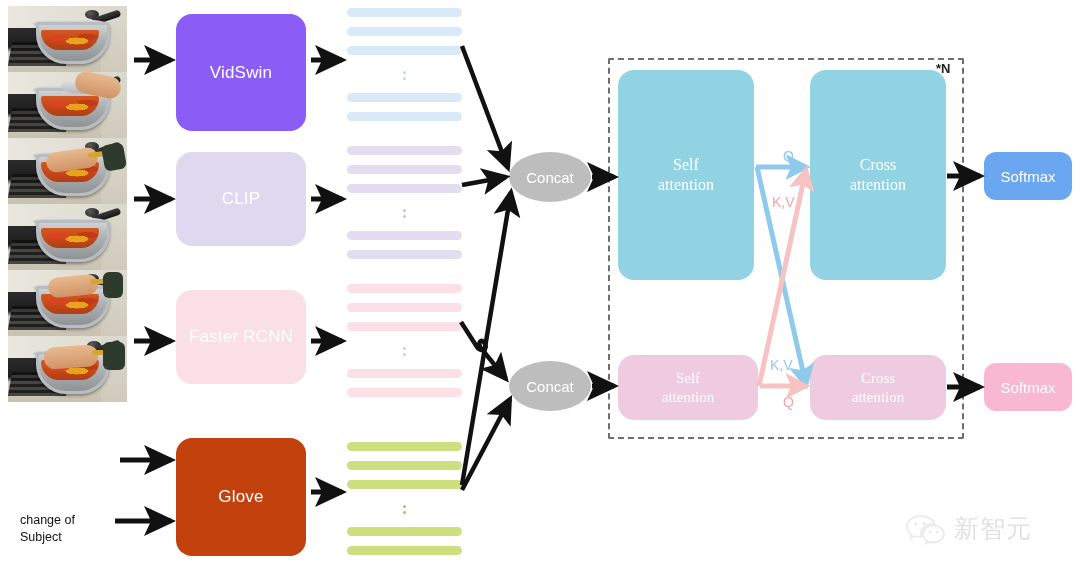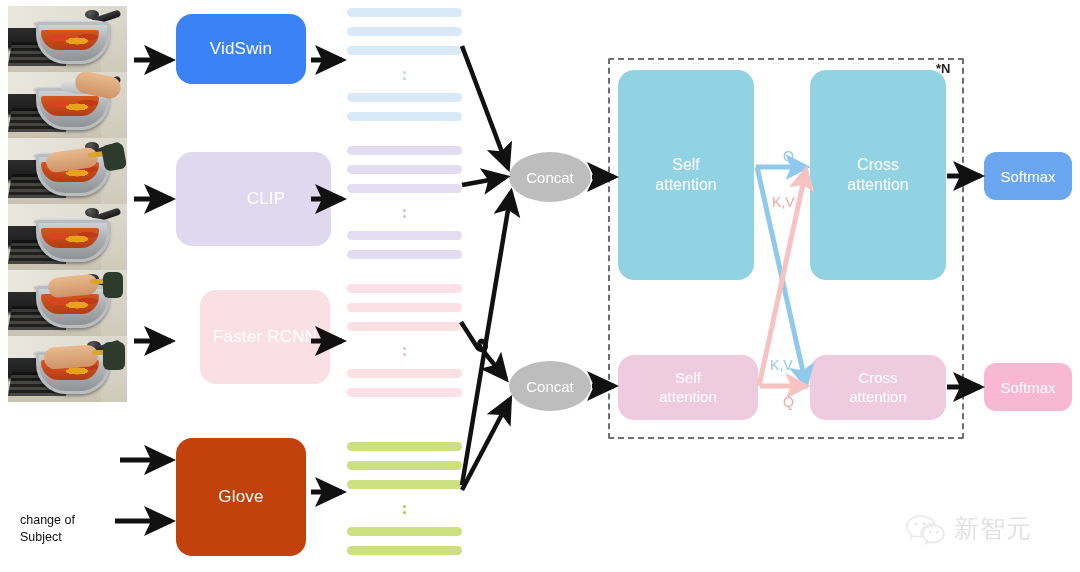--- a/index.html
+++ b/index.html
@@ -44,40 +44,40 @@
   .lid{position:absolute;right:12px;top:2px;width:42px;height:16px;border-radius:50%;
     background:linear-gradient(180deg,#e6e8e9,#b4b8bb);}
   .hand{position:absolute;border-radius:14px;
     background:linear-gradient(180deg,#e9b98e,#cf9468);}
   .sleeve{position:absolute;border-radius:6px;background:#2e3a2c;}
   .bracelet{position:absolute;height:5px;border-radius:3px;background:#d6a62c;}
 
   
   .mbox{position:absolute;border-radius:16px;display:flex;align-items:center;justify-content:center;
         color:#ffffff;font-size:17px;letter-spacing:.2px;}
-  .mbox.vidswin{left:176px;top:14px;width:130px;height:70px;background:#3b82f6;}
-  .mbox.clip{left:176px;top:152px;width:130px;height:94px;background:#ded9ef;padding-left:25px;}
-  .mbox.rcnn{left:176px;top:290px;width:130px;height:94px;background:#fadfe4;margin-left:24px;}
+  .mbox.vidswin{left:176px;top:14px;width:130px;height:117px;background:#8b5cf6;}
+  .mbox.clip{left:176px;top:152px;width:130px;height:94px;background:#ded9ef;}
+  .mbox.rcnn{left:176px;top:290px;width:130px;height:94px;background:#fadfe4;}
   .mbox.glove{left:176px;top:438px;width:130px;height:118px;background:#c2410c;}
 
   
   .tokgroup{position:absolute;width:115px;}
   .bar{height:9px;border-radius:5px;margin-bottom:10px;}
   .vdots{height:20px;display:flex;flex-direction:column;align-items:center;justify-content:center;
          gap:3px;margin-bottom:8px;}
   .vdots i{display:block;width:3px;height:3px;border-radius:50%;}
 
   
   .concat{position:absolute;width:82px;height:50px;border-radius:50%;background:#bdbdbd;
      display:flex;align-items:center;justify-content:center;color:#ffffff;font-size:15px;}
 
   
   .att{position:absolute;border-radius:16px;display:flex;flex-direction:column;
        align-items:center;justify-content:center;color:#ffffff;line-height:1.22;}
-  .att span{display:block;text-align:center;}
+  .att span{display:block;text-align:center;font-family:Liberation Serif, serif;}
   .att.blue{background:#92d3e3;}
   .att.pink{background:#efcbe0;}
   .att.sa-top{left:618px;top:70px;width:136px;height:210px;font-size:16px;}
   .att.ca-top{left:810px;top:70px;width:136px;height:210px;font-size:16px;}
   .att.sa-bot{left:618px;top:355px;width:140px;height:65px;font-size:15px;}
   .att.ca-bot{left:810px;top:355px;width:136px;height:65px;font-size:15px;}
 
   
   .softmax{position:absolute;border-radius:12px;display:flex;align-items:center;justify-content:center;
            color:#ffffff;font-size:15px;}

